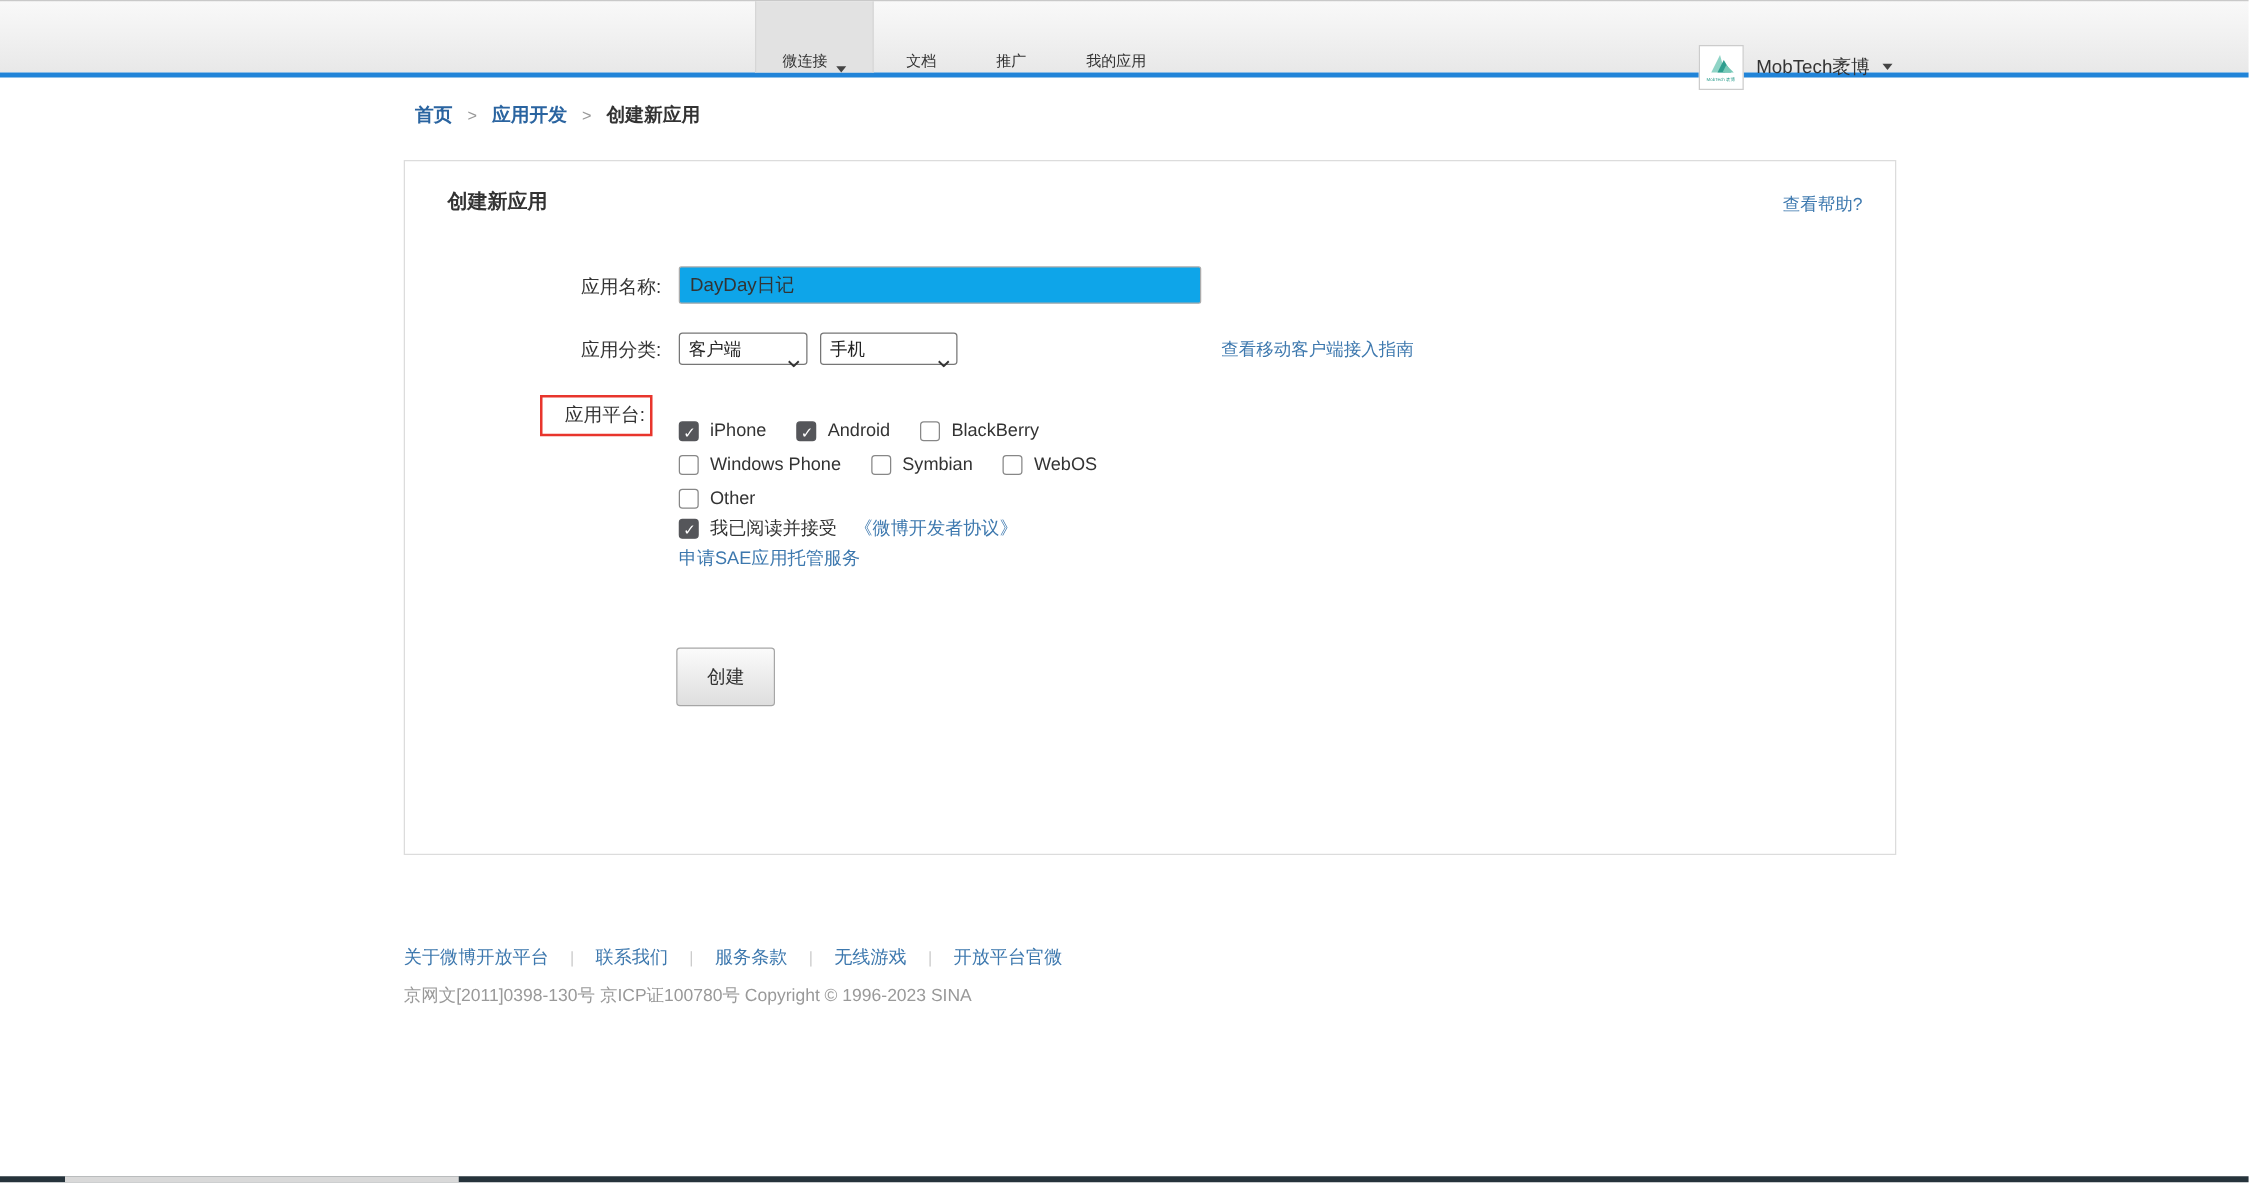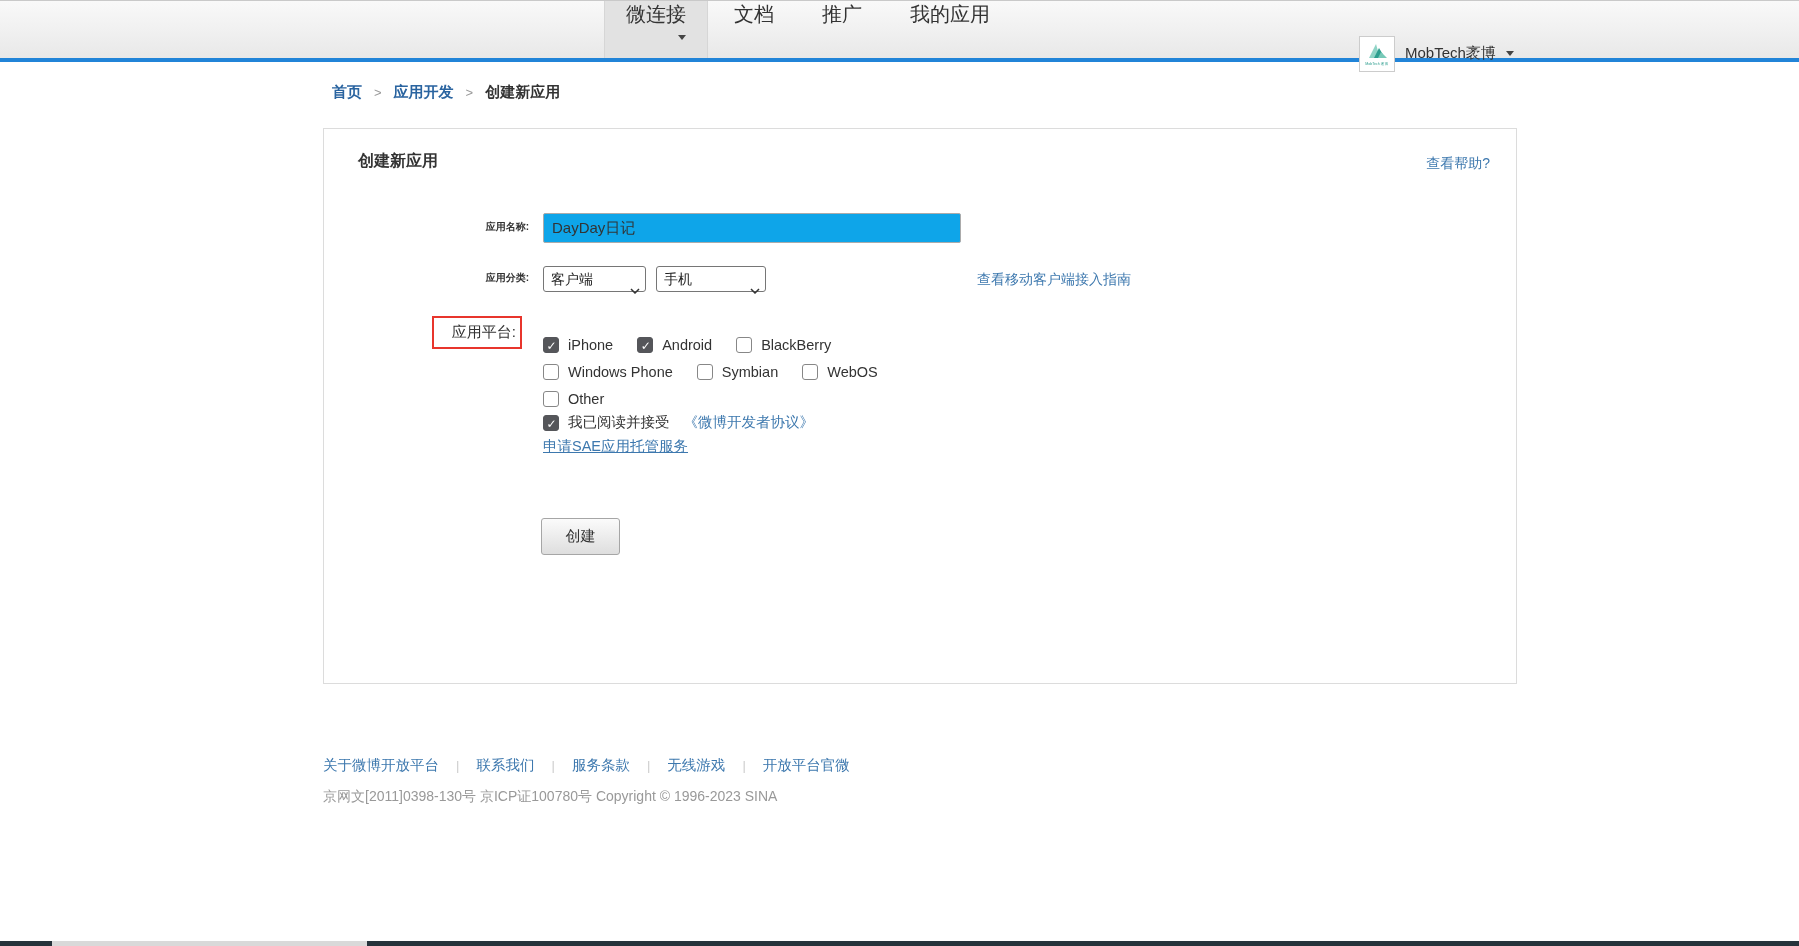--- a/index.html
+++ b/index.html
@@ -15,22 +15,22 @@
     position:absolute; top:0; left:0; width:1799px; height:57px;
     background:linear-gradient(#f9f9f9,#e8e8e8);
     border-top:1px solid #c9c9c9;
     border-bottom:4px solid #2184d8;
   }
   .logo { position:absolute; left:320px; top:7px; height:44px; display:flex; align-items:center; gap:5px; cursor:pointer; }
   .logo-text { font-size:22px; font-weight:bold; font-style:italic; color:#333; letter-spacing:1px; }
 
   .nav-items { position:absolute; left:604px; top:0; height:57px; display:flex; }
   .nav-item {
-    height:57px; padding:0 22px; margin-right:4px; font-size:20px; color:#333;
-    display:flex; align-items:flex-end; gap:7px; cursor:pointer; white-space:nowrap;flex-direction:column;
+    height:57px; padding:0 22px; margin-right:4px; font-size:12px; color:#333;
+    display:flex; align-items:flex-end; gap:7px; cursor:pointer; white-space:nowrap;
   }
   .nav-item.active { background:#e2e2e2; box-shadow:inset 1px 0 0 #d6d6d6, inset -1px 0 0 #d6d6d6; }
   .caret {
     width:0; height:0; display:inline-block;
     border-left:4px solid transparent; border-right:4px solid transparent; border-top:5px solid #444;
   }
 
   .user { position:absolute; left:1359px; top:0; height:57px; display:flex; align-items:center; gap:10px; cursor:pointer;margin-top:24px; }
   .avatar {
     width:36px; height:36px; background:#fff; border:1px solid #ccc; box-sizing:border-box;
@@ -46,21 +46,21 @@
   .crumb-current { color:#333; }
 
   
   .panel {
     position:absolute; left:323px; top:128px; width:1194px; height:556px;
     background:#fff; border:1px solid #dcdcdc; box-sizing:border-box;
   }
   .panel-title { position:absolute; left:34px; top:22px; font-size:16px; font-weight:bold; color:#333; }
   .help-link { position:absolute; right:26px; top:26px; font-size:14px; color:#3d78ae; cursor:pointer; }
 
-  .form-label { position:absolute; left:0; width:205px; text-align:right; font-size:10px; color:#333;font-weight:bold; }
+  .form-label { position:absolute; left:0; width:205px; text-align:right; font-size:15px; color:#333; }
   .label-name { top:91px; }
   .label-cat  { top:142px; }
 
   .text-input {
     position:absolute; left:219px; top:84px; width:418px; height:30px;
     border:1px solid #ababab; border-radius:2px; box-sizing:border-box;
     font-size:15px; color:#333; padding:0 8px; font-family:inherit; background:#0ea5e9;
   }
 
   .select {
@@ -88,24 +88,24 @@
     width:16px; height:16px; flex:none; box-sizing:border-box; position:relative;
     border:1px solid #878787; border-radius:3px; background:#fff; cursor:pointer;
   }
   .cb.checked { background:#55565a; border-color:#55565a; }
   .cb.checked::after {
     content:"✓"; position:absolute; left:2.5px; top:0; width:11px;
     font-size:12px; line-height:16px; color:#fff; font-weight:bold;
   }
   .agree-link { color:#3d78ae; cursor:pointer; margin-left:5px; }
 
-  .sae-link { position:absolute; left:219px; top:308px; font-size:14.5px; color:#3d78ae; cursor:pointer;text-decoration:underline; }
+  .sae-link { position:absolute; left:219px; top:308px; font-size:14.5px; color:#3d78ae; cursor:pointer; }
 
   .create-btn {
-    position:absolute; left:217px; top:389px; width:79px; height:37px;
+    position:absolute; left:217px; top:389px; width:79px; height:47px;
     background:linear-gradient(#fbfbfb,#dedede); border:1px solid #a6a6a6; border-radius:3px;
     font-size:15px; color:#333; font-family:inherit; cursor:pointer;
   }
 
   
   .footer { position:absolute; left:323px; top:756px; width:1194px; text-align:left; }
   .footer-links { font-size:14.5px; }
   .footer-link { color:#3d78ae; cursor:pointer; }
   .footer-sep { color:#ccc; margin:0 13px; font-size:13px; }
   .copyright { margin-top:13px; font-size:14px; color:#999; }

